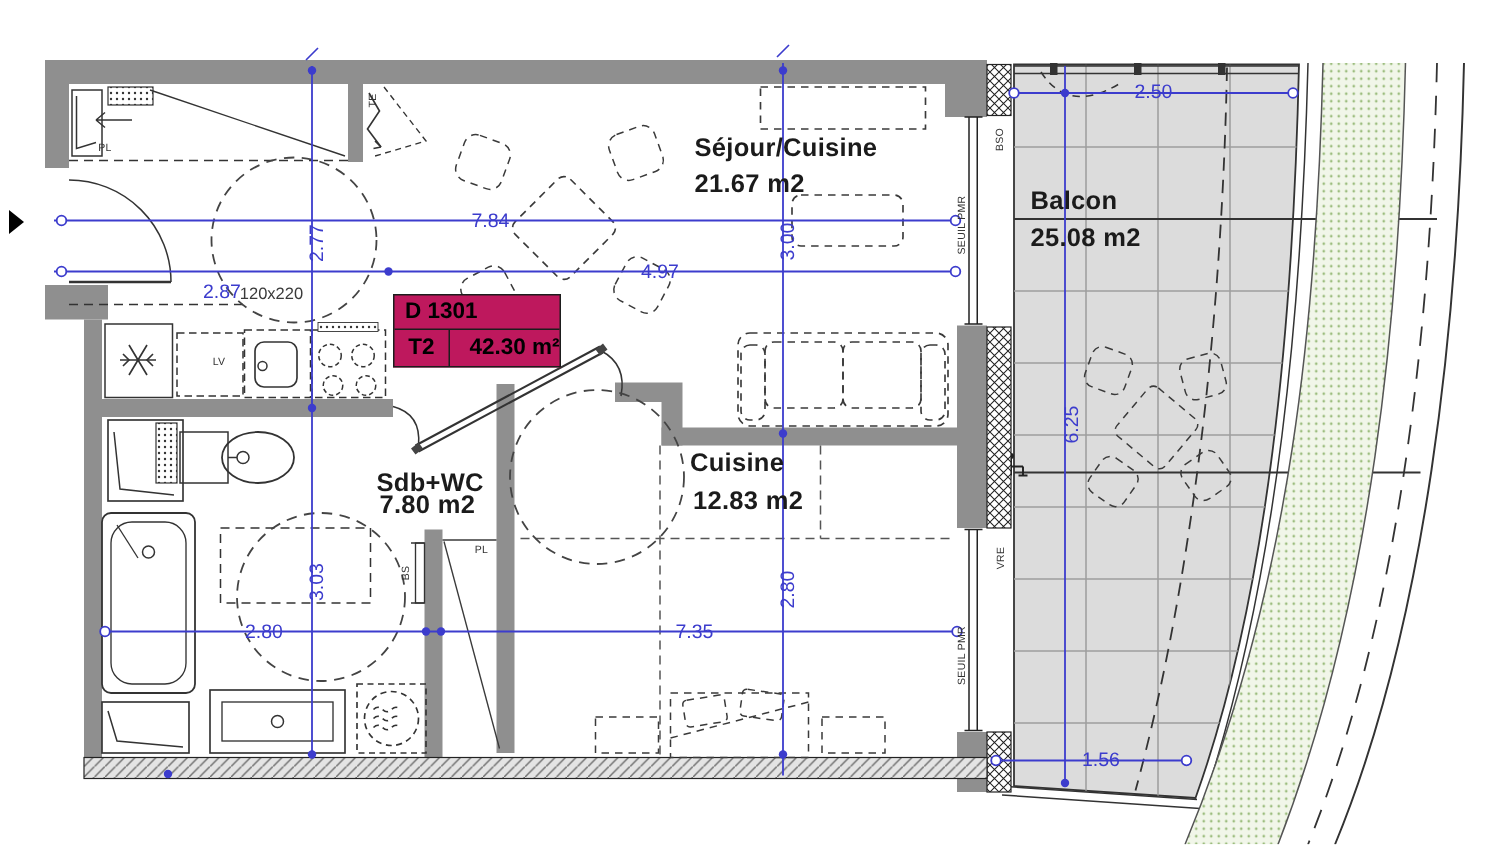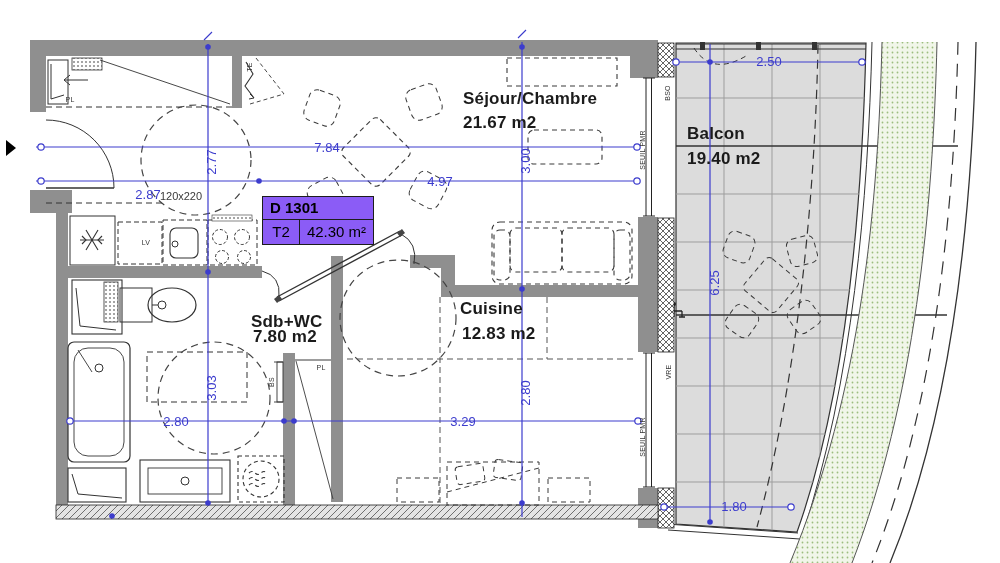--- a/index.html
+++ b/index.html
@@ -6,27 +6,27 @@
   .stage{position:relative;width:1000px;height:563px;background:#ffffff;overflow:hidden;
          font-family:"Liberation Sans",sans-serif;}
   svg{position:absolute;left:0;top:0;}
   .lbl{position:absolute;white-space:nowrap;color:#1b1b1b;}
   .room-name,.room-area{font-size:17px;font-weight:600;letter-spacing:.2px;}
   .dim{font-size:13px;font-weight:500;color:#3c3ccd;transform:translate(-50%,-50%);}
   .dim.rot{transform:translate(-50%,-50%) rotate(-90deg);}
   .annot{font-size:7px;color:#333;transform:translate(-50%,-50%);letter-spacing:.2px;}
   .annot.rot{transform:translate(-50%,-50%) rotate(-90deg);}
   .doorsize{font-size:11px;color:#3a3a3a;transform:translate(-50%,-50%);}
-  .infobox{position:absolute;left:262px;top:196px;width:110px;background:#8b5cf6;
+  .infobox{position:absolute;left:262px;top:196px;width:110px;background:#be185d;
            border:1.6px solid #1d1d1d;}
   .infobox .row1{height:22px;line-height:22px;padding-left:7px;font-size:15px;font-weight:600;
                  border-bottom:1.4px solid #1d1d1d;}
-  .infobox .row2{display:flex;height:24px;line-height:24px;font-size:15px;font-weight:400;}
+  .infobox .row2{display:flex;height:24px;line-height:24px;font-size:15px;font-weight:700;}
   .infobox .cellA{width:36px;text-align:center;border-right:1.4px solid #1d1d1d;}
-  .infobox .cellB{flex:1;text-align:center;}
+  .infobox .cellB{flex:1;text-align:right;}
 </style>
 </head>
 <body>
 
 <div class="stage">
 <svg width="1000" height="563" viewBox="0 0 1000 563">
   <defs>
     <pattern id="xh" width="6" height="6" patternUnits="userSpaceOnUse">
       <rect width="6" height="6" fill="#fff"></rect>
       <path d="M0,0 l6,6 M6,0 l-6,6" stroke="#222" stroke-width="0.7"></path>
@@ -253,49 +253,49 @@
       <circle cx="522" cy="503" r="2.8"></circle>
           <circle cx="284" cy="421" r="2.8"></circle>
       <circle cx="294" cy="421" r="2.8"></circle>
           <circle cx="710" cy="62" r="2.8"></circle>
       <circle cx="710" cy="522" r="2.8"></circle>
           <circle cx="112" cy="516" r="2.8"></circle>
     </g>
   </g>
 </svg>
 
-<div class="lbl room-name" style="left:463px;top:89px">Séjour/Chambre</div>
+<div class="lbl room-name" style="left:463px;top:89px">Séjour/Cuisine</div>
 <div class="lbl room-area" style="left:463px;top:113px">21.67 m2</div>
 <div class="lbl room-name" style="left:687px;top:124px">Balcon</div>
-<div class="lbl room-area" style="left:687px;top:149px">19.40 m2</div>
+<div class="lbl room-area" style="left:687px;top:149px">25.08 m2</div>
 <div class="lbl room-name" style="left:251px;top:312px">Sdb+WC</div>
 <div class="lbl room-area" style="left:253px;top:327px">7.80 m2</div>
 <div class="lbl room-name" style="left:460px;top:299px">Cuisine</div>
 <div class="lbl room-area" style="left:462px;top:324px">12.83 m2</div>
 
 <div class="infobox">
   <div class="row1">D 1301</div>
   <div class="row2">
     <div class="cellA">T2</div>
     <div class="cellB">42.30 m²</div>
   </div>
 </div>
 
 <div class="lbl dim" style="left:327px;top:147px">7.84</div>
 <div class="lbl dim" style="left:148px;top:194px">2.87</div>
 <div class="lbl dim" style="left:440px;top:181px">4.97</div>
 <div class="lbl dim rot" style="left:211px;top:162px">2.77</div>
 <div class="lbl dim rot" style="left:525px;top:161px">3.00</div>
 <div class="lbl dim rot" style="left:211px;top:388px">3.03</div>
 <div class="lbl dim" style="left:176px;top:421px">2.80</div>
-<div class="lbl dim" style="left:463px;top:421px">3.29</div>
+<div class="lbl dim" style="left:463px;top:421px">7.35</div>
 <div class="lbl dim rot" style="left:525px;top:393px">2.80</div>
 <div class="lbl dim" style="left:769px;top:61px">2.50</div>
 <div class="lbl dim rot" style="left:714px;top:283px">6.25</div>
-<div class="lbl dim" style="left:734px;top:506px">1.80</div>
+<div class="lbl dim" style="left:734px;top:506px">1.56</div>
 
 <div class="lbl doorsize" style="left:181px;top:196px">120x220</div>
 <div class="lbl annot" style="left:146px;top:242px">LV</div>
 <div class="lbl annot rot" style="left:249px;top:67px">TE</div>
 <div class="lbl annot" style="left:70px;top:99px">PL</div>
 <div class="lbl annot" style="left:321px;top:367px">PL</div>
 <div class="lbl annot rot" style="left:271px;top:382px">BS</div>
 <div class="lbl annot rot" style="left:667px;top:93px">BSO</div>
 <div class="lbl annot rot" style="left:642px;top:150px">SEUIL PMR</div>
 <div class="lbl annot rot" style="left:642px;top:437px">SEUIL PMR</div>

